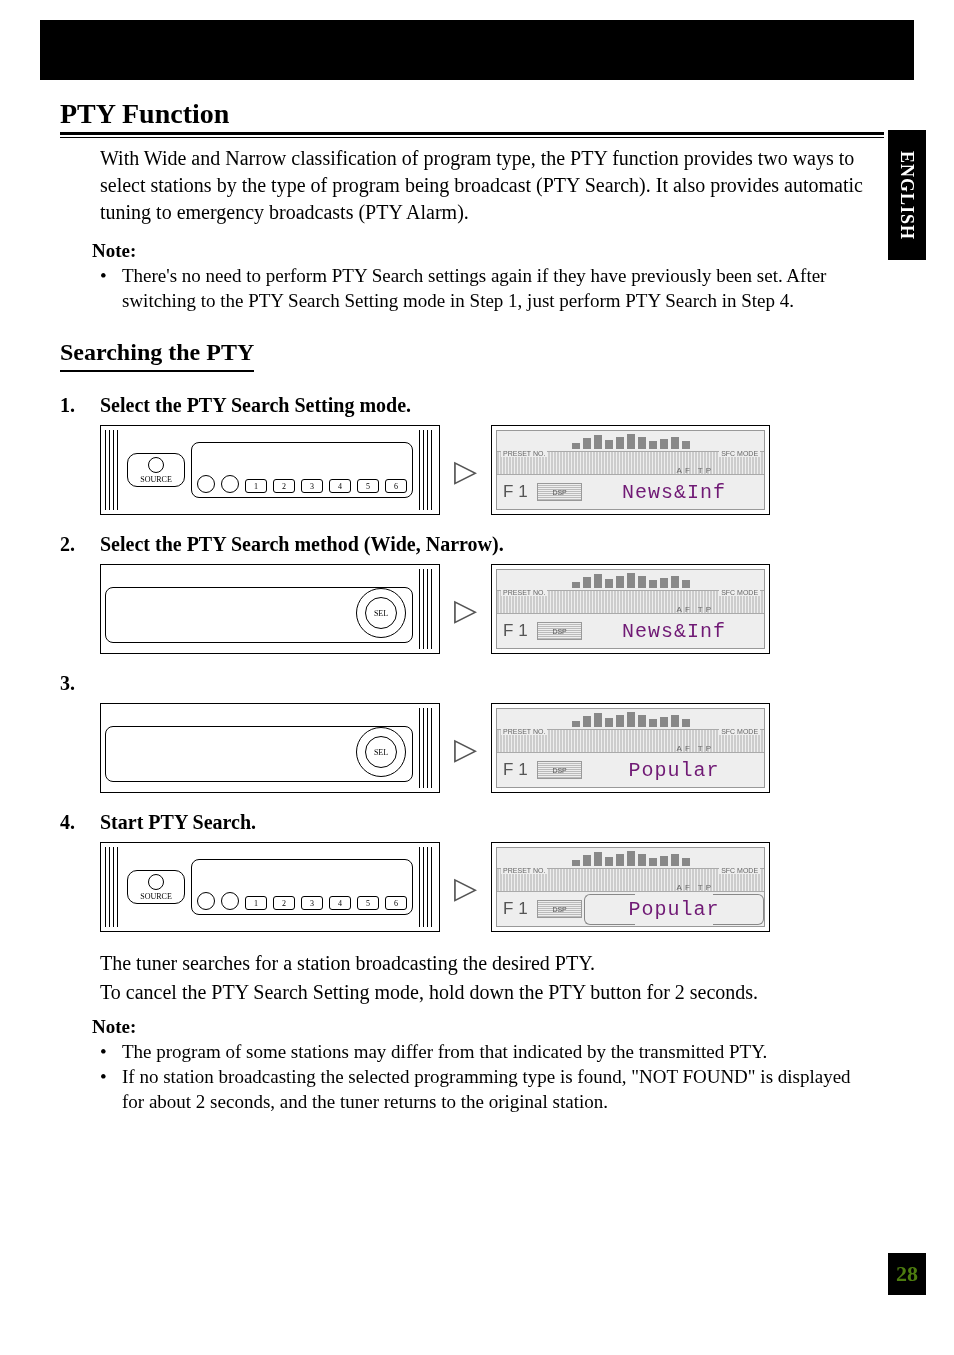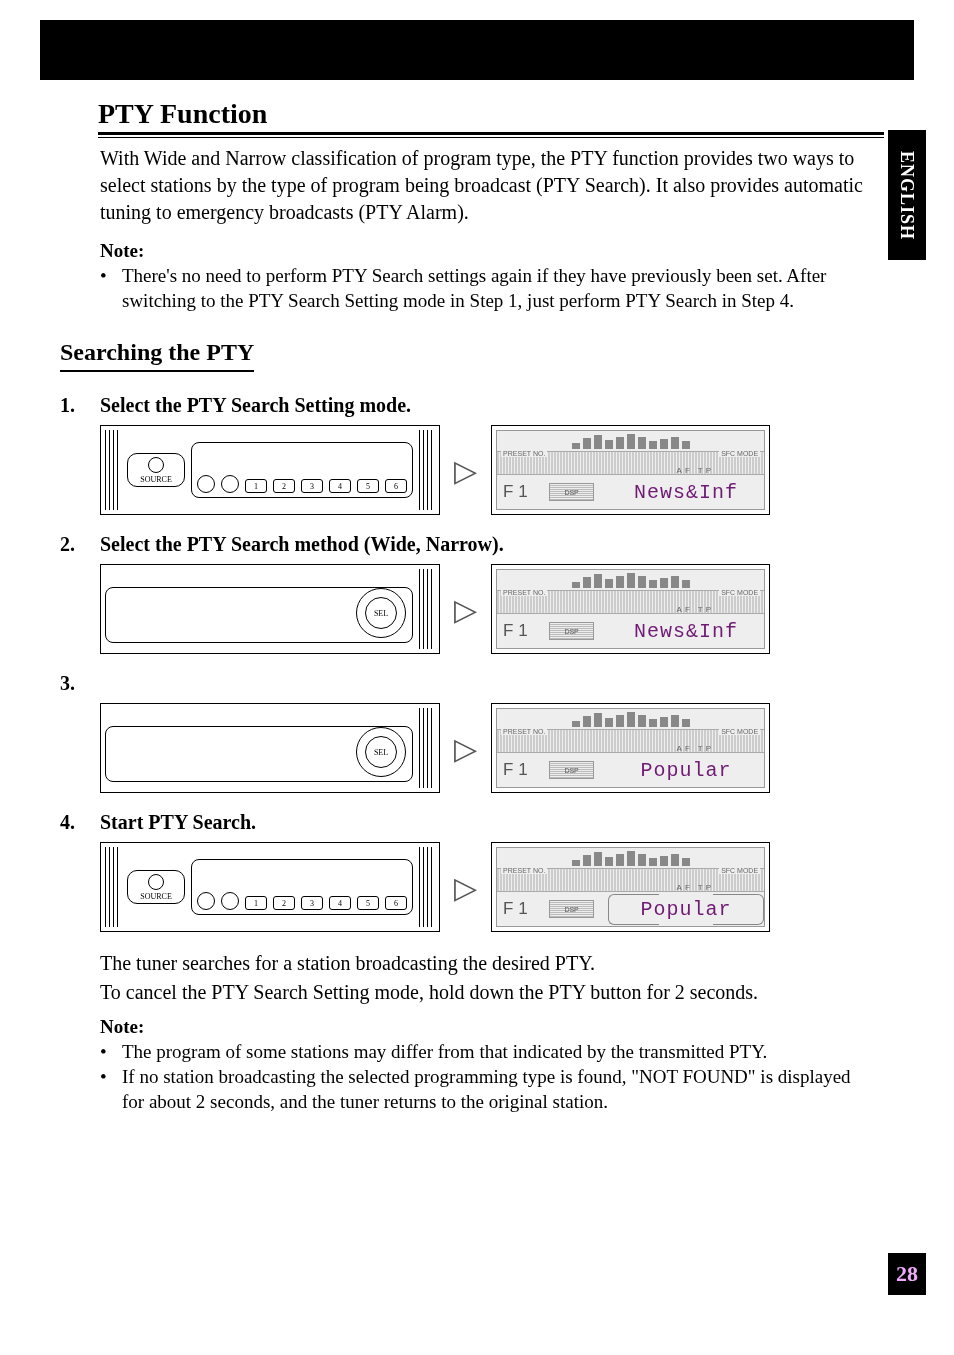--- a/index.html
+++ b/index.html
@@ -35,57 +35,56 @@
     letter-spacing: 1px;
   }
   .side-tab div { transform: rotate(90deg); writing-mode: horizontal-tb; }
   .page-num {
     position: absolute;
     right: 28px;
     bottom: 60px;
     width: 38px;
     height: 42px;
     background: #000;
-    color: #f0abfc;
+    color: #4d7c0f;
     display: flex;
     align-items: center;
     justify-content: center;
     font-size: 22px;
     font-weight: bold;
   }
   .content {
     margin: 0 70px 0 60px;
   }
   .section-title {
     font-size: 28px;
     font-weight: bold;
     border-bottom: 3px solid #000;
     padding-bottom: 2px;
     margin-bottom: 10px;
     position: relative;
-    margin-left: 38px;
   }
   .section-title::after {
     content: "";
     position: absolute;
     left: 0; right: 0; bottom: -6px;
     height: 1px;
     background: #000;
   }
   .intro {
     font-size: 20px;
     line-height: 1.35;
     margin-left: 40px;
     margin-bottom: 14px;
     padding-right: 20px;
   }
   .note-label {
     font-weight: bold;
     font-size: 19px;
-    margin-left: 40px;
+    margin-left: 32px;
     margin-bottom: 2px;
   }
   .bullet-list {
     margin-left: 40px;
     font-size: 19px;
     line-height: 1.3;
     padding-right: 10px;
   }
   .bullet-row { display: flex; }
   .bullet-row .dot { width: 22px; flex: none; }
@@ -210,21 +209,21 @@
     position:absolute; top:-2px; font-size:7px; background:#eee; padding:0 2px;
     font-family: Arial, sans-serif; color:#666;
   }
   .disp .midrow .tag-l{left:4px;}
   .disp .midrow .tag-r{right:4px;}
   .disp .midrow .aftp{
     position:absolute; right:50px; bottom:-1px; font-size:8px; font-family:Arial; color:#666;
     letter-spacing: 3px;
   }
   .disp .bot {
-    height: 34px; display:flex; align-items:center; padding: 0 6px; gap:20px;
+    height: 34px; display:flex; align-items:center; padding: 0 6px; gap:8px;
   }
   .disp .f1 {
     font-family: Arial, sans-serif; font-size: 17px; color:#555; width:26px;
   }
   .disp .dsp {
     width: 45px; height:18px; border:1px solid #999;
     display:flex; flex-direction:column; align-items:center; justify-content:center;
     background: repeating-linear-gradient(0deg,#bbb 0 1px, transparent 1px 2px);
   }
   .disp .dsp span{ font-size:7px; font-family:Arial; color:#555;}

